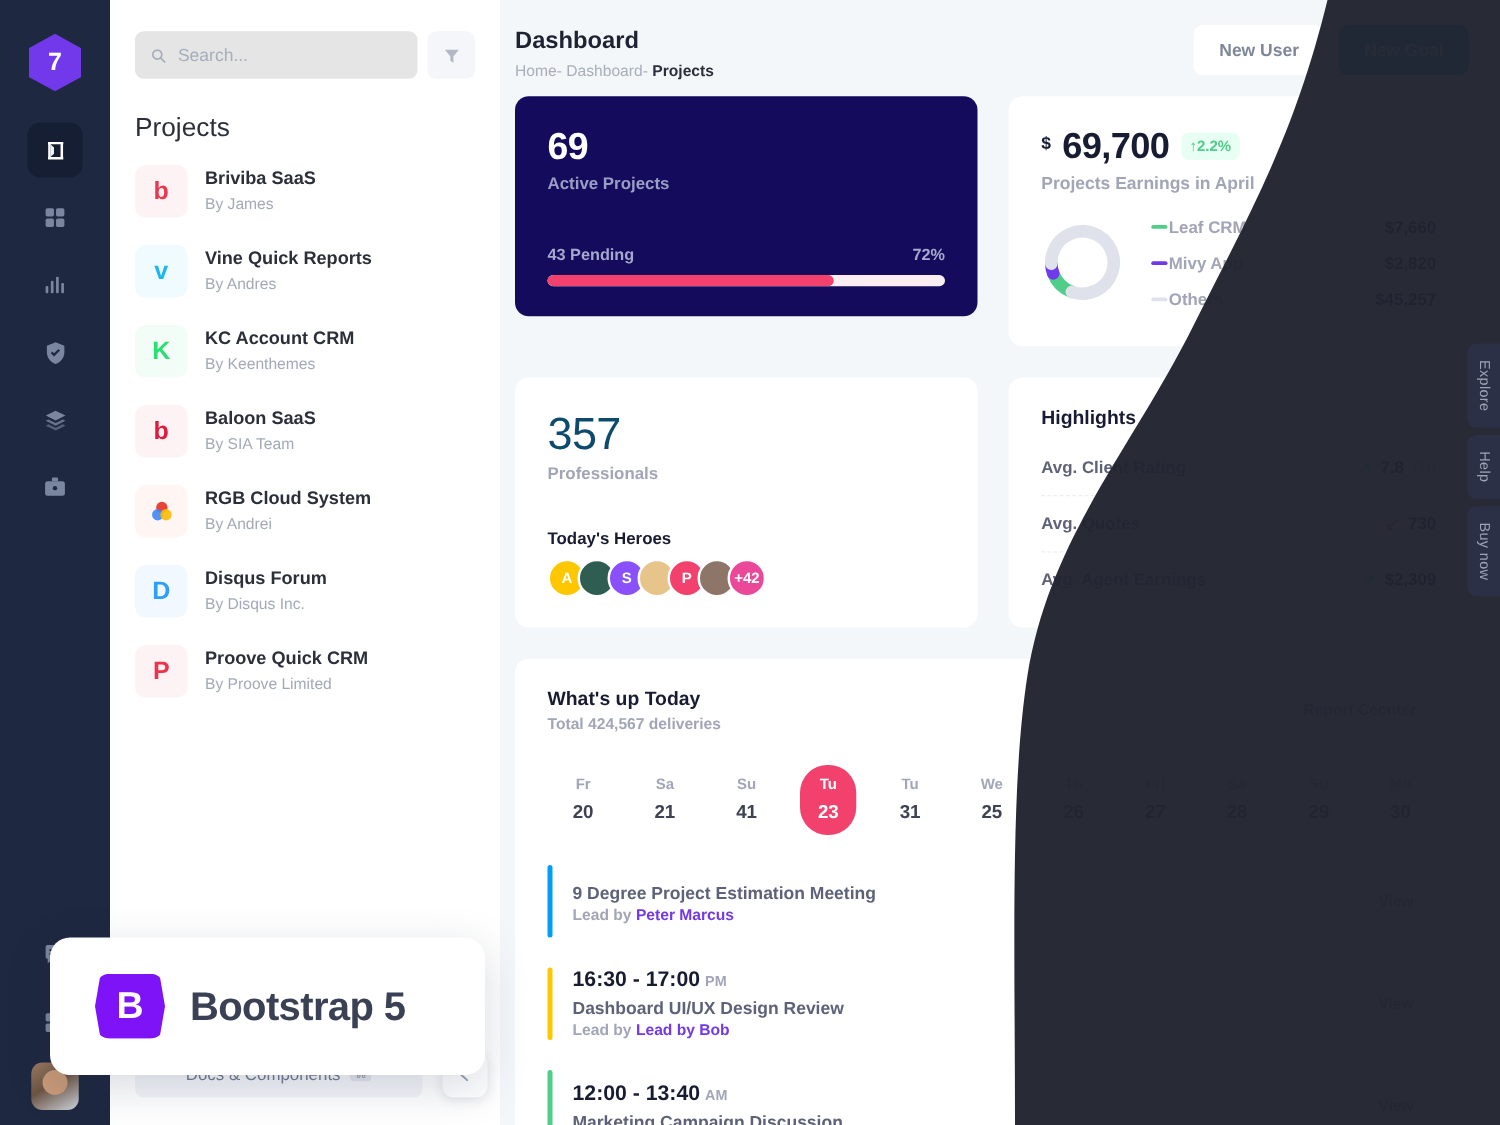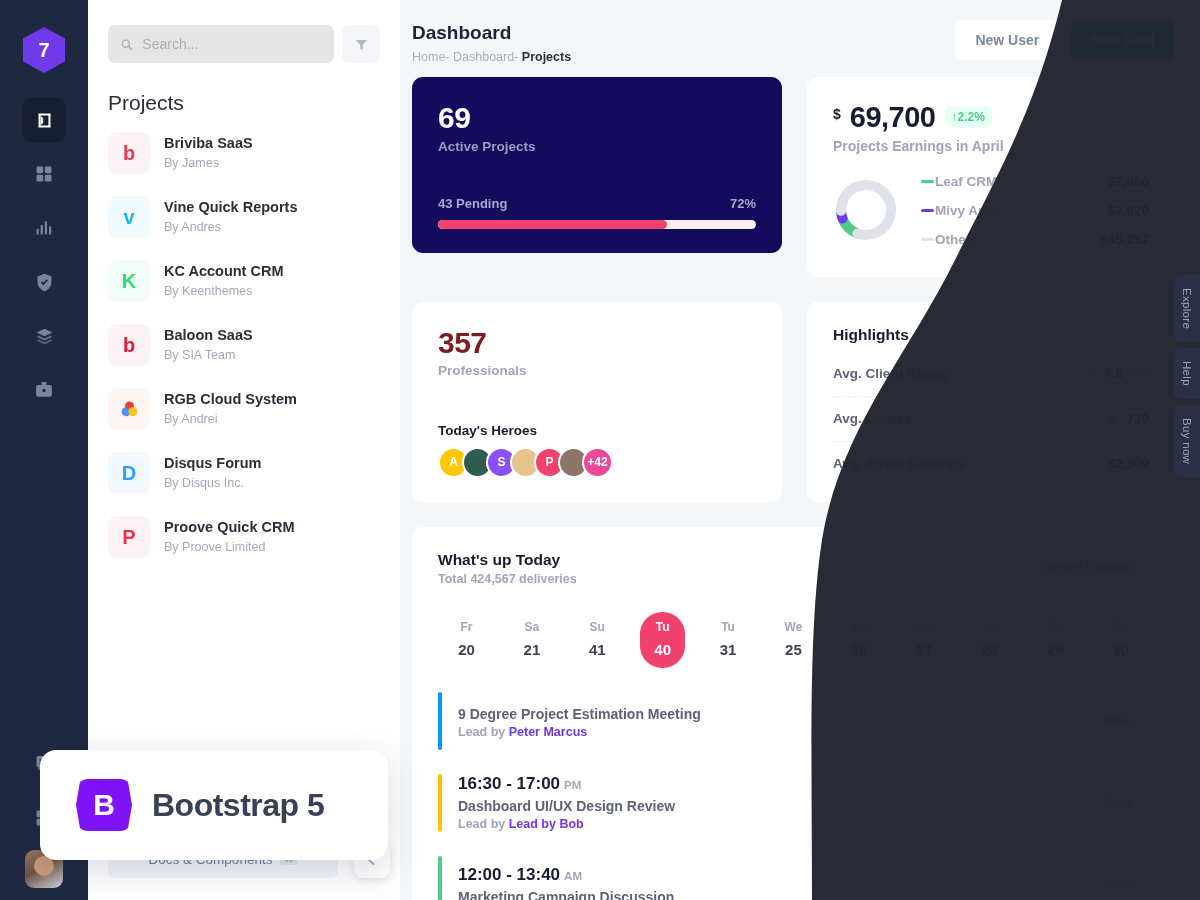--- a/index.html
+++ b/index.html
@@ -116,21 +116,21 @@
   .earn-body { display: flex; align-items: center; gap: 22px; margin-top: 20px; }
   .legend { display: flex; flex-direction: column; gap: 14px; }
   .leg-row { display: flex; align-items: center; gap: 1px; }
   .leg-dash { width: 13px; height: 3px; border-radius: 2px; }
   .leg-label { font-size: 13.5px; color: #a1a5b7; font-weight: bold; }
   .amounts { margin-left: auto; display: flex; flex-direction: column; gap: 14px; align-items: flex-end; }
   .amt { font-size: 13.5px; font-weight: bold; color: #181c32; }
 
   
   .card-pro { height: 200px; display: flex; flex-direction: column; justify-content: space-between; }
-  .pro-num { font-size: 30px; font-weight: bold; color: #7f1d1d; letter-spacing: -.5px; }
+  .pro-num { font-size: 36px; font-weight: normal; color: #0c4a6e; letter-spacing: -.5px; }
   .pro-sub { font-size: 13.5px; color: #a1a5b7; font-weight: bold; margin-top: 3px; }
   .heroes-t { font-size: 13.5px; font-weight: bold; color: #181c32; margin-bottom: 9px; }
   .heroes { display: flex; }
   .hero {
     width: 31px; height: 31px; border-radius: 50%; border: 2px solid #fff; margin-left: -7px;
     display: flex; align-items: center; justify-content: center;
     color: #fff; font-size: 12px; font-weight: bold; flex-shrink: 0;
   }
   .hero:first-child { margin-left: 0; }
 
@@ -491,21 +491,21 @@
         <div class="day">
             <div class="dow">Sa</div>
             <div class="dnum">21</div>
           </div>
         <div class="day">
             <div class="dow">Su</div>
             <div class="dnum">41</div>
           </div>
         <div class="day sel">
             <div class="dow">Tu</div>
-            <div class="dnum">40</div>
+            <div class="dnum">23</div>
           </div>
         <div class="day">
             <div class="dow">Tu</div>
             <div class="dnum">31</div>
           </div>
         <div class="day">
             <div class="dow">We</div>
             <div class="dnum">25</div>
           </div>
         <div class="day">

